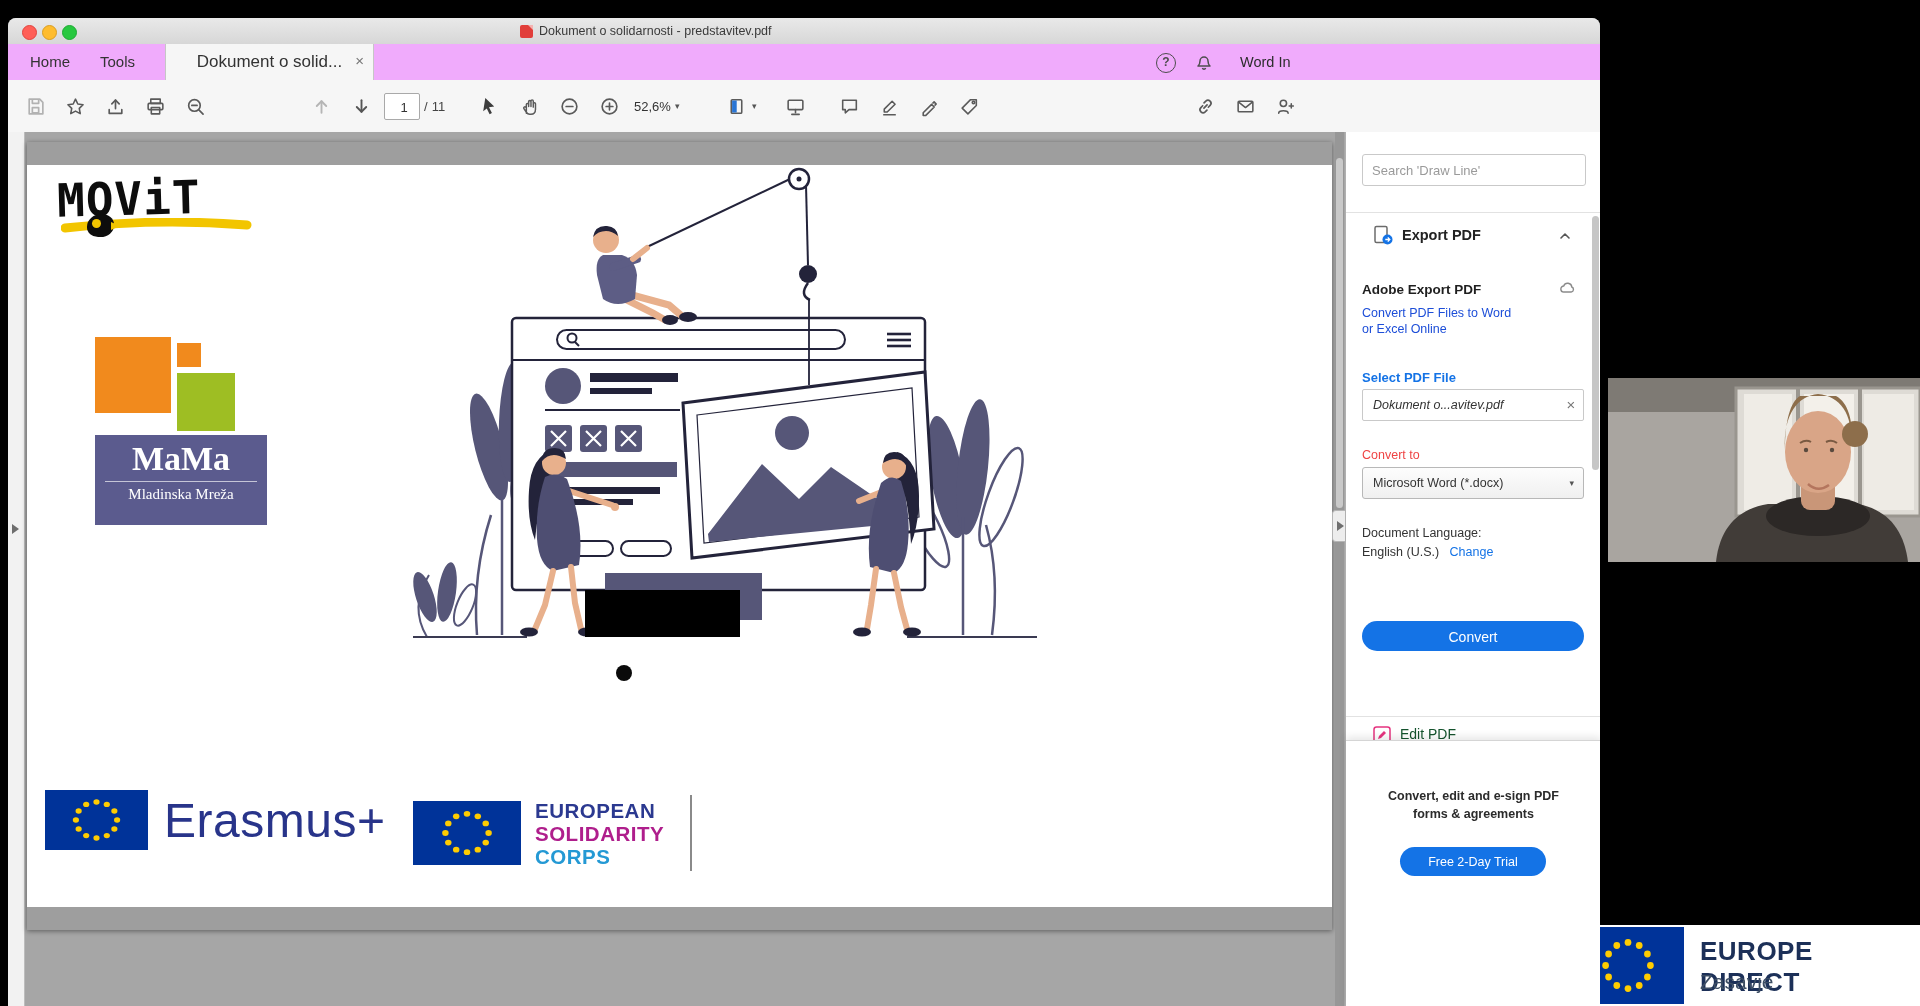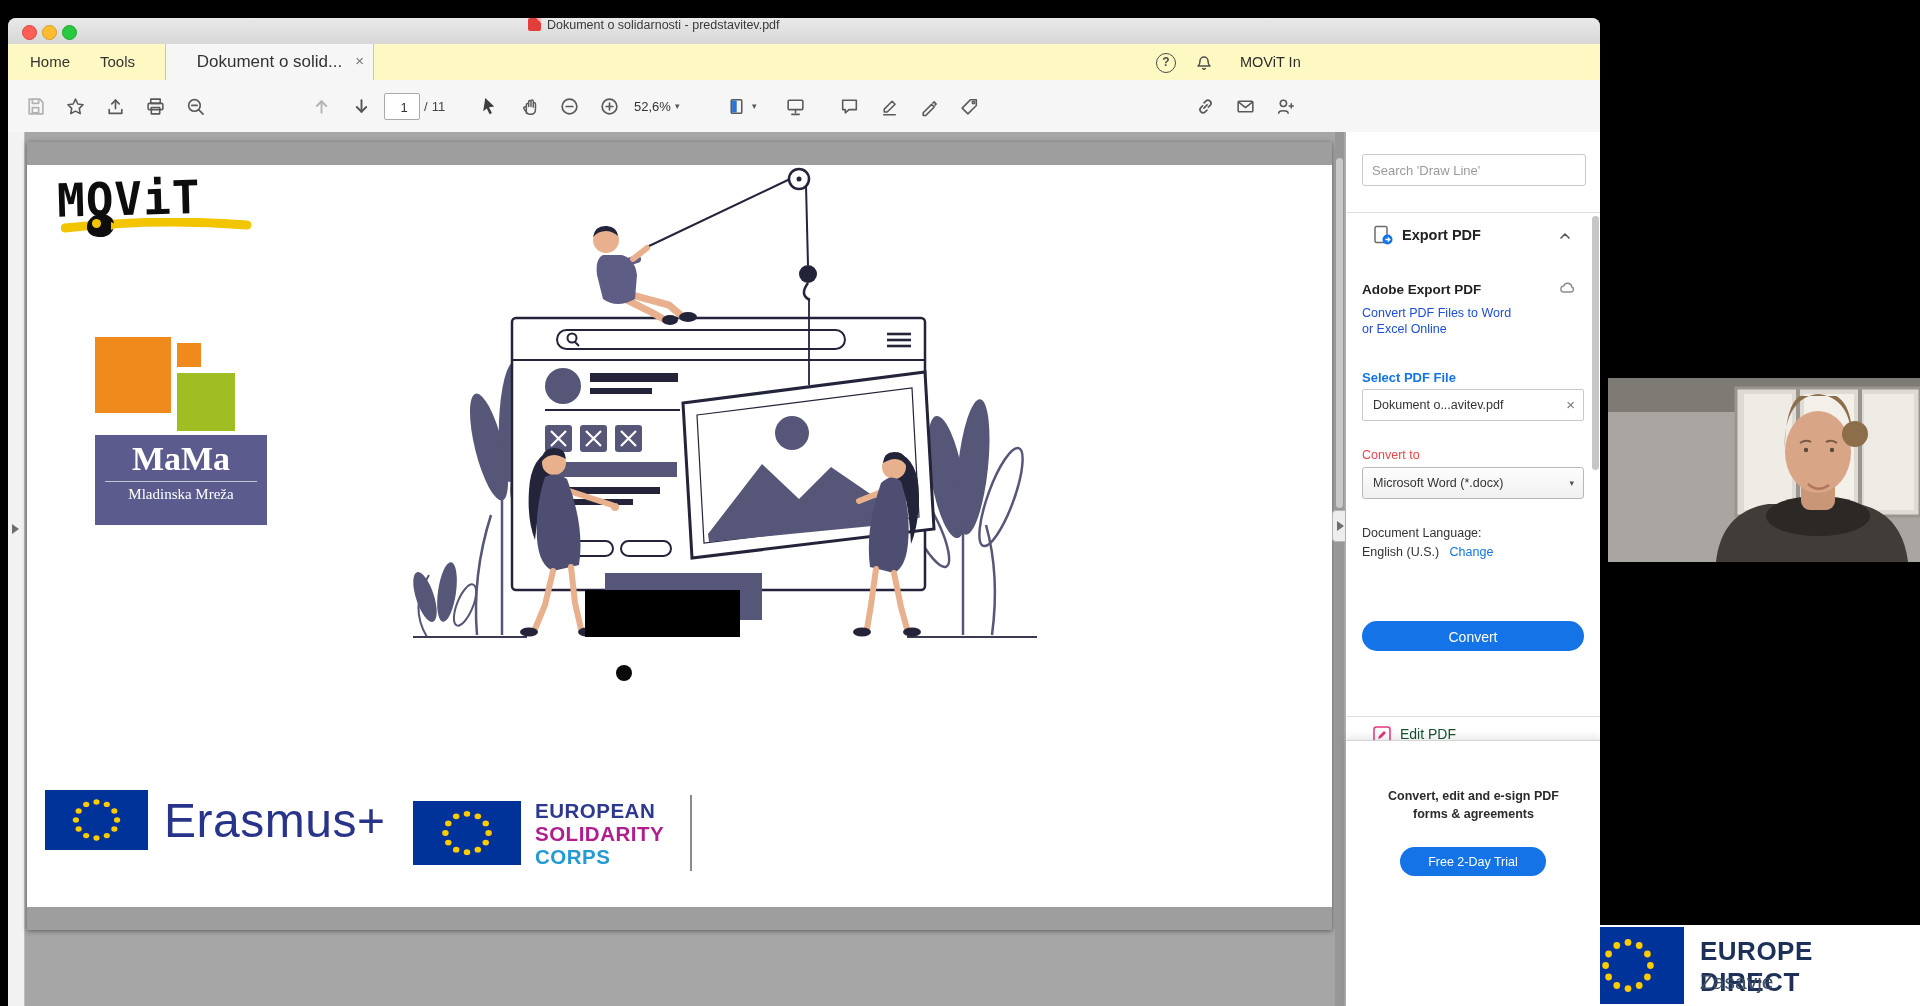--- a/index.html
+++ b/index.html
@@ -9,26 +9,26 @@
   
   .window{position:absolute;left:8px;top:18px;width:1592px;height:988px;background:#a6a6a6;
           border-radius:8px 8px 0 0;overflow:hidden;box-shadow:0 0 12px rgba(0,0,0,.6);}
 
   .titlebar{position:absolute;left:0;top:0;width:1592px;height:26px;
             background:linear-gradient(#e9e9e9,#d7d7d7);border-bottom:1px solid #b3b3b3;}
   .light{position:absolute;top:7px;width:13px;height:13px;border-radius:50%;}
   .light.red{left:14px;background:#ff5f57;border:1px solid #e0443e;}
   .light.yellow{left:34px;background:#febc2e;border:1px solid #d89c22;}
   .light.green{left:54px;background:#28c840;border:1px solid #1eaa33;}
-  .wtitle{position:absolute;left:512px;top:0;height:26px;display:flex;align-items:flex-start;gap:6px;
-          font-size:12.5px;color:#3a3a3a;margin-left:8px;}
+  .wtitle{position:absolute;left:512px;top:0;height:26px;display:flex;align-items:center;gap:6px;
+          font-size:12.5px;color:#3a3a3a;}
   .pdficon{width:13px;height:13px;background:#e13e3a;border-radius:2px;position:relative;}
   .pdficon::after{content:"";position:absolute;right:0;top:0;border-left:5px solid transparent;border-top:5px solid #f4b2b0;}
 
-  .tabbar{position:absolute;left:0;top:26px;width:1592px;height:36px;background:#fef9c3;border-bottom:5px solid #7f1d1d;}
+  .tabbar{position:absolute;left:0;top:26px;width:1592px;height:36px;background:#f0abfc;border-bottom:5px solid #7f1d1d;}
   .navlabel{position:absolute;top:0;height:36px;line-height:36px;font-size:15px;color:#333;cursor:default;}
   .doctab{position:absolute;left:157px;top:0;width:207px;height:36px;background:#f6f6f6;
           border-left:1px solid #c6c6c6;border-right:1px solid #c6c6c6;display:flex;align-items:center;justify-content:center;}
   .doctab .lbl{font-size:17px;color:#333;}
   .doctab .close{position:absolute;right:9px;top:0;height:36px;line-height:34px;font-size:15px;color:#777;}
   .helpbtn{position:absolute;left:1148px;top:9px;width:18px;height:18px;border:1.4px solid #4d4d4d;border-radius:50%;
            text-align:center;line-height:16px;font-size:12px;color:#4d4d4d;font-weight:bold;}
   .bellbtn{position:absolute;left:1186px;top:8px;width:20px;height:20px;}
   .signin{position:absolute;left:1232px;top:0;height:36px;line-height:36px;font-size:14.5px;color:#2c2c2c;}
 
@@ -105,21 +105,21 @@
   .searchwrap input::placeholder{color:#9a9a9a;}
   .pdivider{position:absolute;left:0;width:255px;height:1px;background:#e2e2e2;}
   .exprow{position:absolute;left:0;top:84px;width:255px;height:38px;}
   .exprow .ic{position:absolute;left:26px;top:8px;}
   .exprow .lbl{position:absolute;left:56px;top:0;height:38px;line-height:38px;font-size:14.5px;font-weight:bold;color:#222;}
   .exprow .chv{position:absolute;left:211px;top:12px;}
   .ptxt{position:absolute;left:16px;font-size:12.5px;color:#1d4ed8;}
   .ptitle{position:absolute;left:16px;top:150px;font-size:13.5px;font-weight:bold;color:#1f1f1f;}
   .cloudic{position:absolute;left:212px;top:146px;}
   .plink{position:absolute;left:16px;font-size:13px;font-weight:600;color:#1473e6;}
-  .chip{position:absolute;left:16px;top:257px;width:222px;height:32px;border:1px solid #c9c9c9;border-radius:2px;box-sizing:border-box;}
+  .chip{position:absolute;left:16px;top:257px;width:222px;height:32px;border:1px solid #c9c9c9;border-radius:2px;box-sizing:border-box;font-style:italic;}
   .chip .lbl{position:absolute;left:10px;top:0;height:30px;line-height:30px;font-size:12.5px;color:#333;}
   .chip .close{position:absolute;right:8px;top:0;height:30px;line-height:29px;font-size:15px;color:#777;}
   .dropdown{position:absolute;left:16px;top:335px;width:222px;height:32px;border:1px solid #b8b8b8;border-radius:3px;
             background:linear-gradient(#fdfdfd,#f0f0f0);box-sizing:border-box;}
   .dropdown .lbl{position:absolute;left:10px;top:0;height:30px;line-height:30px;font-size:12.5px;color:#333;}
   .dropdown .chev{position:absolute;right:9px;top:0;height:30px;line-height:30px;}
   .langrow{position:absolute;left:16px;top:413px;font-size:12.5px;color:#333;}
   .langrow .chg{color:#1473e6;margin-left:7px;}
   .convertbtn{position:absolute;left:16px;top:489px;width:222px;height:30px;border-radius:15px;background:#1473e6;
               color:#fff;font-size:14px;text-align:center;line-height:30px;border:none;font-family:"Liberation Sans",sans-serif;}
@@ -187,21 +187,21 @@
         <span class="lbl">Dokument o solid...</span>
         <span class="close">×</span>
       </div>
       <div class="helpbtn">?</div>
       <div class="bellbtn">
         <svg width="20" height="20" viewBox="0 0 20 20" fill="none" stroke="#4d4d4d" stroke-width="1.5" stroke-linejoin="round">
           <path d="M4 14h12c-1.3-1.1-2-2.6-2-5a4 4 0 00-8 0c0 2.4-.7 3.9-2 5z"></path>
             <path d="M8.4 16a1.7 1.7 0 003.2 0"></path>
         </svg>
       </div>
-      <span class="signin">MOViT In</span>
+      <span class="signin">Word In</span>
     </div>
 
     <div class="toolbar">
       <div class="tbtn" style="left:12px">
         <svg width="21" height="21" viewBox="0 0 20 20" fill="none" stroke="#b2b2b2" stroke-width="1.6" stroke-linejoin="round">
             <path d="M4 3h10l3 3v11H4z"></path>
             <path d="M7 3v4h6V3"></path>
             <rect x="7" y="11" width="6" height="5"></rect>
           </svg>
       </div>

